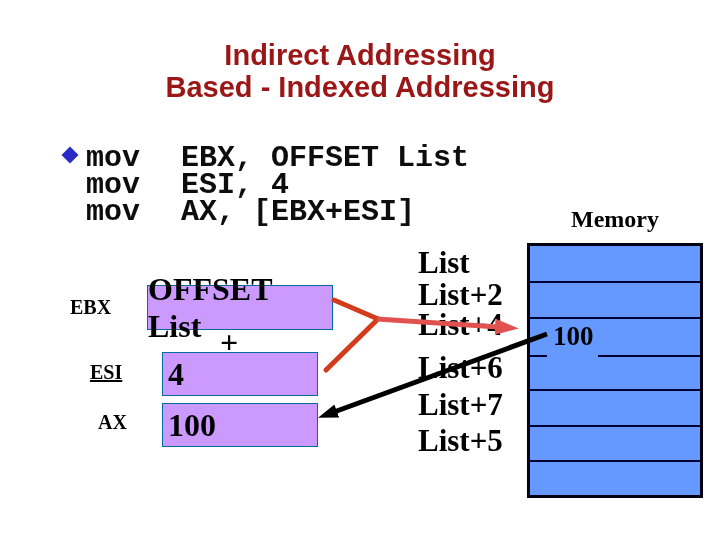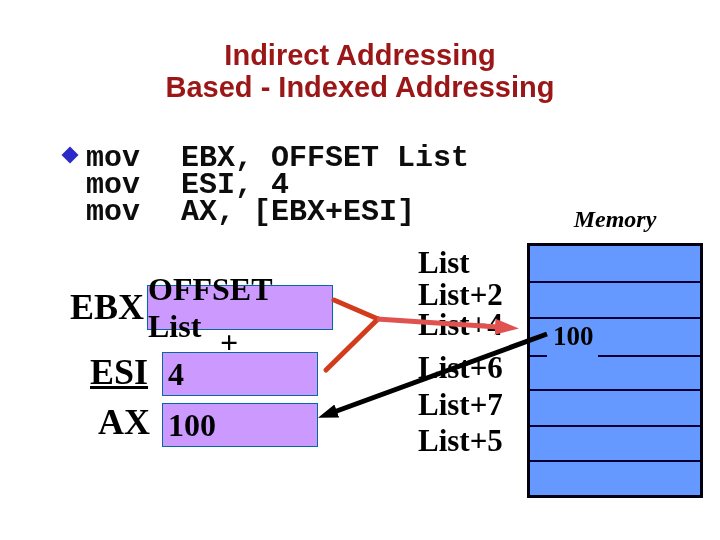--- a/index.html
+++ b/index.html
@@ -29,21 +29,21 @@
     position:absolute;left:86px;top:145px;
     font-family:"Liberation Mono", monospace;
     font-weight:bold;font-size:30px;line-height:27px;
     color:#0d0d0d;white-space:nowrap;
   }
   .code-line{display:flex;}
   .code-line .mn{width:95px;flex:0 0 95px;}
   
   .reg-label{
     position:absolute;
-    font-weight:bold;font-size:36px;line-height:30px;color:#000;
+    font-weight:bold;font-size:20px;line-height:30px;color:#000;
   }
   .lbl-ebx{left:70px;top:292px;}
   .lbl-esi{left:90px;top:357px;text-decoration:underline;}
   .lbl-ax{left:98px;top:407px;}
   .reg-box{
     position:absolute;
     background:var(--register-purple);
     border:1px solid #0369a1;
     box-sizing:border-box;
     display:flex;align-items:center;
@@ -56,21 +56,21 @@
   .box-ax{left:162px;top:403px;width:156px;height:44px;
           padding-left:5px;font-size:32px;}
   .plus{
     position:absolute;left:220px;top:326px;
     font-weight:bold;font-size:32px;line-height:32px;color:#000;
   }
   
   .memory-header{
     position:absolute;left:527px;top:206px;width:176px;
     text-align:center;
-    font-weight:bold;font-size:24px;line-height:26px;color:#000;font-style:italic;
+    font-weight:bold;font-size:24px;line-height:26px;color:#000;
   }
   .mem-box{
     position:absolute;left:527px;top:243px;width:176px;height:255px;
     background:var(--memory-blue);
     border:3px solid #000010;
     box-sizing:border-box;
   }
   .mem-div{position:absolute;left:0;right:0;height:2px;background:var(--line-navy);}
   .d1{top:35px;} .d2{top:71px;} .d4{top:143px;} .d5{top:179px;} .d6{top:214px;}
   .d3a{position:absolute;top:109px;height:2px;background:var(--line-navy);left:0;width:17px;}

